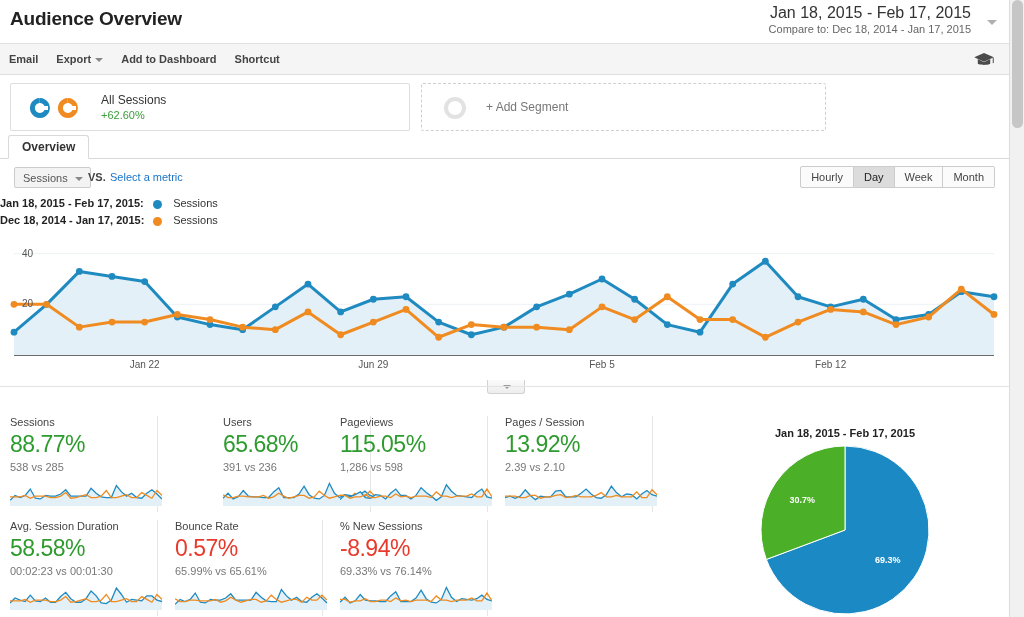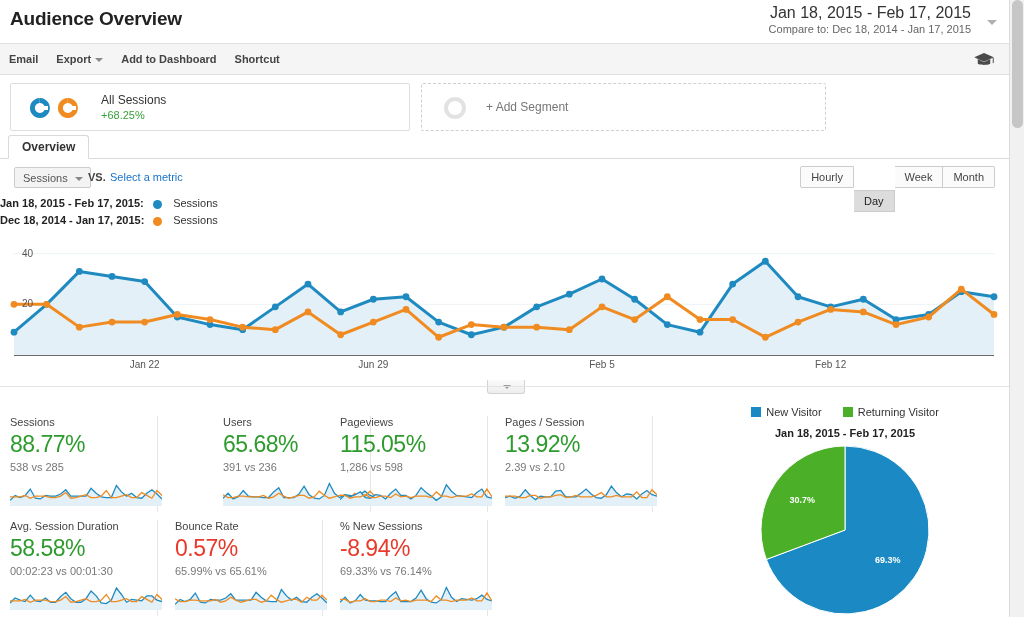--- a/index.html
+++ b/index.html
@@ -105,21 +105,21 @@
   .select-metric { position:absolute; left:110px; top:12px; font-size:11px; color:#1a73c8; cursor:pointer; }
 
   .granularity { position:absolute; right:14px; top:7px; height:22px; }
   .gran-btn {
     float:left; height:22px; line-height:21px; padding:0 10px;
     font-size:11px; font-weight:normal; color:#444; background:#fbfbfb;
     border:1px solid #ccc; border-left:none; cursor:pointer;
   }
   .gran-btn:first-child { border-left:1px solid #ccc; border-radius:2px 0 0 2px; }
   .gran-btn:last-child { border-radius:0 2px 2px 0; }
-  .gran-btn.active { background:#dcdcdc; color:#222;margin-top:24px; }
+  .gran-btn.active { background:#dcdcdc; color:#222; }
 
   
   .chartlegend { position:relative; height:38px; padding-top:2px; }
   .cl-row { height:17px; line-height:17px; font-size:11px; }
   .cl-date { display:inline-block; width:150px; font-weight:bold; color:#222; }
   .cl-dot { display:inline-block; width:9px; height:9px; border-radius:50%; vertical-align:middle; margin-right:8px; }
   .cl-dot.blue { background:#1f8ac0; }
   .cl-dot.orange { background:#ef8b20; }
   .cl-name { color:#333; }
 
@@ -206,21 +206,21 @@
 
     <div class="segbar">
       <div class="segment">
         <svg class="donuts" viewBox="0 0 66 26">
           <path d="M13 3 a10 10 0 1 1 -0.2 0 L12.8 8 a5 5 0 1 0 0.2 0 Z" fill="#1f8ac0"></path>
           <rect x="12" y="11" width="9" height="4" fill="#ffffff"></rect>
           <path d="M41 3 a10 10 0 1 1 -0.2 0 L40.8 8 a5 5 0 1 0 0.2 0 Z" fill="#ef8b20"></path>
           <rect x="40" y="11" width="9" height="4" fill="#ffffff"></rect>
         </svg>
         <div class="seg-name">All Sessions</div>
-        <div class="seg-pct">+68.25%</div>
+        <div class="seg-pct">+62.60%</div>
       </div>
       <div class="addsegment">
         <div class="ring"></div>
         <div class="as-label">+ Add Segment</div>
       </div>
     </div>
 
     <div class="tabstrip">
       <div class="tab">
         <span>Overview</span>
@@ -416,28 +416,20 @@
           <div class="c-sub">69.33% vs 76.14%</div>
           <svg class="c-spark" viewBox="0 0 152 30" preserveAspectRatio="none">
             <path d="M 0 28 L 0 20.235294117647058 L 5.066666666666666 15.294117647058822 L 10.133333333333333 20.941176470588236 L 15.2 18.823529411764707 L 20.266666666666666 12.470588235294116 L 25.333333333333332 18.11764705882353 L 30.4 18.823529411764707 L 35.46666666666667 18.823529411764707 L 40.53333333333333 19.529411764705884 L 45.599999999999994 19.529411764705884 L 50.666666666666664 13.882352941176471 L 55.733333333333334 9.647058823529413 L 60.8 19.529411764705884 L 65.86666666666666 19.529411764705884 L 70.93333333333334 19.529411764705884 L 76 16 L 81.06666666666666 8.235294117647058 L 86.13333333333333 16.705882352941178 L 91.19999999999999 20.235294117647058 L 96.26666666666667 20.941176470588236 L 101.33333333333333 17.411764705882355 L 106.39999999999999 5.411764705882355 L 111.46666666666667 15.294117647058822 L 116.53333333333333 19.529411764705884 L 121.6 16.705882352941178 L 126.66666666666666 17.411764705882355 L 131.73333333333332 18.11764705882353 L 136.79999999999998 16.705882352941178 L 141.86666666666667 13.176470588235293 L 146.93333333333334 17.411764705882355 L 152 18.823529411764707 L 152 28 Z" fill="#e3f0f7"></path>
             <path d="M 0 20.235294117647058 L 5.066666666666666 15.294117647058822 L 10.133333333333333 20.941176470588236 L 15.2 18.823529411764707 L 20.266666666666666 12.470588235294116 L 25.333333333333332 18.11764705882353 L 30.4 18.823529411764707 L 35.46666666666667 18.823529411764707 L 40.53333333333333 19.529411764705884 L 45.599999999999994 19.529411764705884 L 50.666666666666664 13.882352941176471 L 55.733333333333334 9.647058823529413 L 60.8 19.529411764705884 L 65.86666666666666 19.529411764705884 L 70.93333333333334 19.529411764705884 L 76 16 L 81.06666666666666 8.235294117647058 L 86.13333333333333 16.705882352941178 L 91.19999999999999 20.235294117647058 L 96.26666666666667 20.941176470588236 L 101.33333333333333 17.411764705882355 L 106.39999999999999 5.411764705882355 L 111.46666666666667 15.294117647058822 L 116.53333333333333 19.529411764705884 L 121.6 16.705882352941178 L 126.66666666666666 17.411764705882355 L 131.73333333333332 18.11764705882353 L 136.79999999999998 16.705882352941178 L 141.86666666666667 13.176470588235293 L 146.93333333333334 17.411764705882355 L 152 18.823529411764707 " fill="none" stroke="#1f8ac0" stroke-width="1.3"></path>
             <path d="M 0 17.411764705882355 L 5.066666666666666 17.411764705882355 L 10.133333333333333 20.235294117647058 L 15.2 18.823529411764707 L 20.266666666666666 18.823529411764707 L 25.333333333333332 16.705882352941178 L 30.4 19.529411764705884 L 35.46666666666667 19.529411764705884 L 40.53333333333333 18.11764705882353 L 45.599999999999994 18.11764705882353 L 50.666666666666664 19.529411764705884 L 55.733333333333334 16 L 60.8 18.823529411764707 L 65.86666666666666 18.11764705882353 L 70.93333333333334 19.529411764705884 L 76 18.11764705882353 L 81.06666666666666 18.11764705882353 L 86.13333333333333 18.11764705882353 L 91.19999999999999 19.529411764705884 L 96.26666666666667 13.882352941176471 L 101.33333333333333 18.11764705882353 L 106.39999999999999 18.11764705882353 L 111.46666666666667 19.529411764705884 L 116.53333333333333 18.11764705882353 L 121.6 18.11764705882353 L 126.66666666666666 18.11764705882353 L 131.73333333333332 16 L 136.79999999999998 18.823529411764707 L 141.86666666666667 18.823529411764707 L 146.93333333333334 11.058823529411764 L 152 18.823529411764707 " fill="none" stroke="#ef8b20" stroke-width="1.3"></path>
           </svg>
         </div>
       </div>
 
     <div class="piepanel">
-      <div class="pie-legend">
-        <span class="pl-item">
-          <span class="pl-swatch blue"></span><span>New Visitor</span>
-        </span>
-        <span class="pl-item">
-          <span class="pl-swatch green"></span><span>Returning Visitor</span>
-        </span>
-      </div>
       <div class="pie-title">Jan 18, 2015 - Feb 17, 2015</div>
       <div class="pie-wrap">
         <svg id="pieSvg" width="310" height="170">
             <path d="M 155 85 L 155 1 A 84 84 0 1 1 76.32980951315184 114.44488289606576 Z" fill="#1b8ac4" stroke="#ffffff" stroke-width="1"></path>
             <text x="197.79655296142906" y="117.6779624404978" text-anchor="middle" fill="#ffffff" font-size="9" font-family="&quot;Liberation Sans&quot;, sans-serif" font-weight="bold">69.3%</text>
             <path d="M 155 85 L 76.32980951315184 114.44488289606576 A 84 84 0 0 1 154.99999999999997 1 Z" fill="#4caf28" stroke="#ffffff" stroke-width="1"></path>
             <text x="112.20344703857094" y="58.32203755950222" text-anchor="middle" fill="#ffffff" font-size="9" font-family="&quot;Liberation Sans&quot;, sans-serif" font-weight="bold">30.7%</text>
           </svg>
       </div>
     </div>

